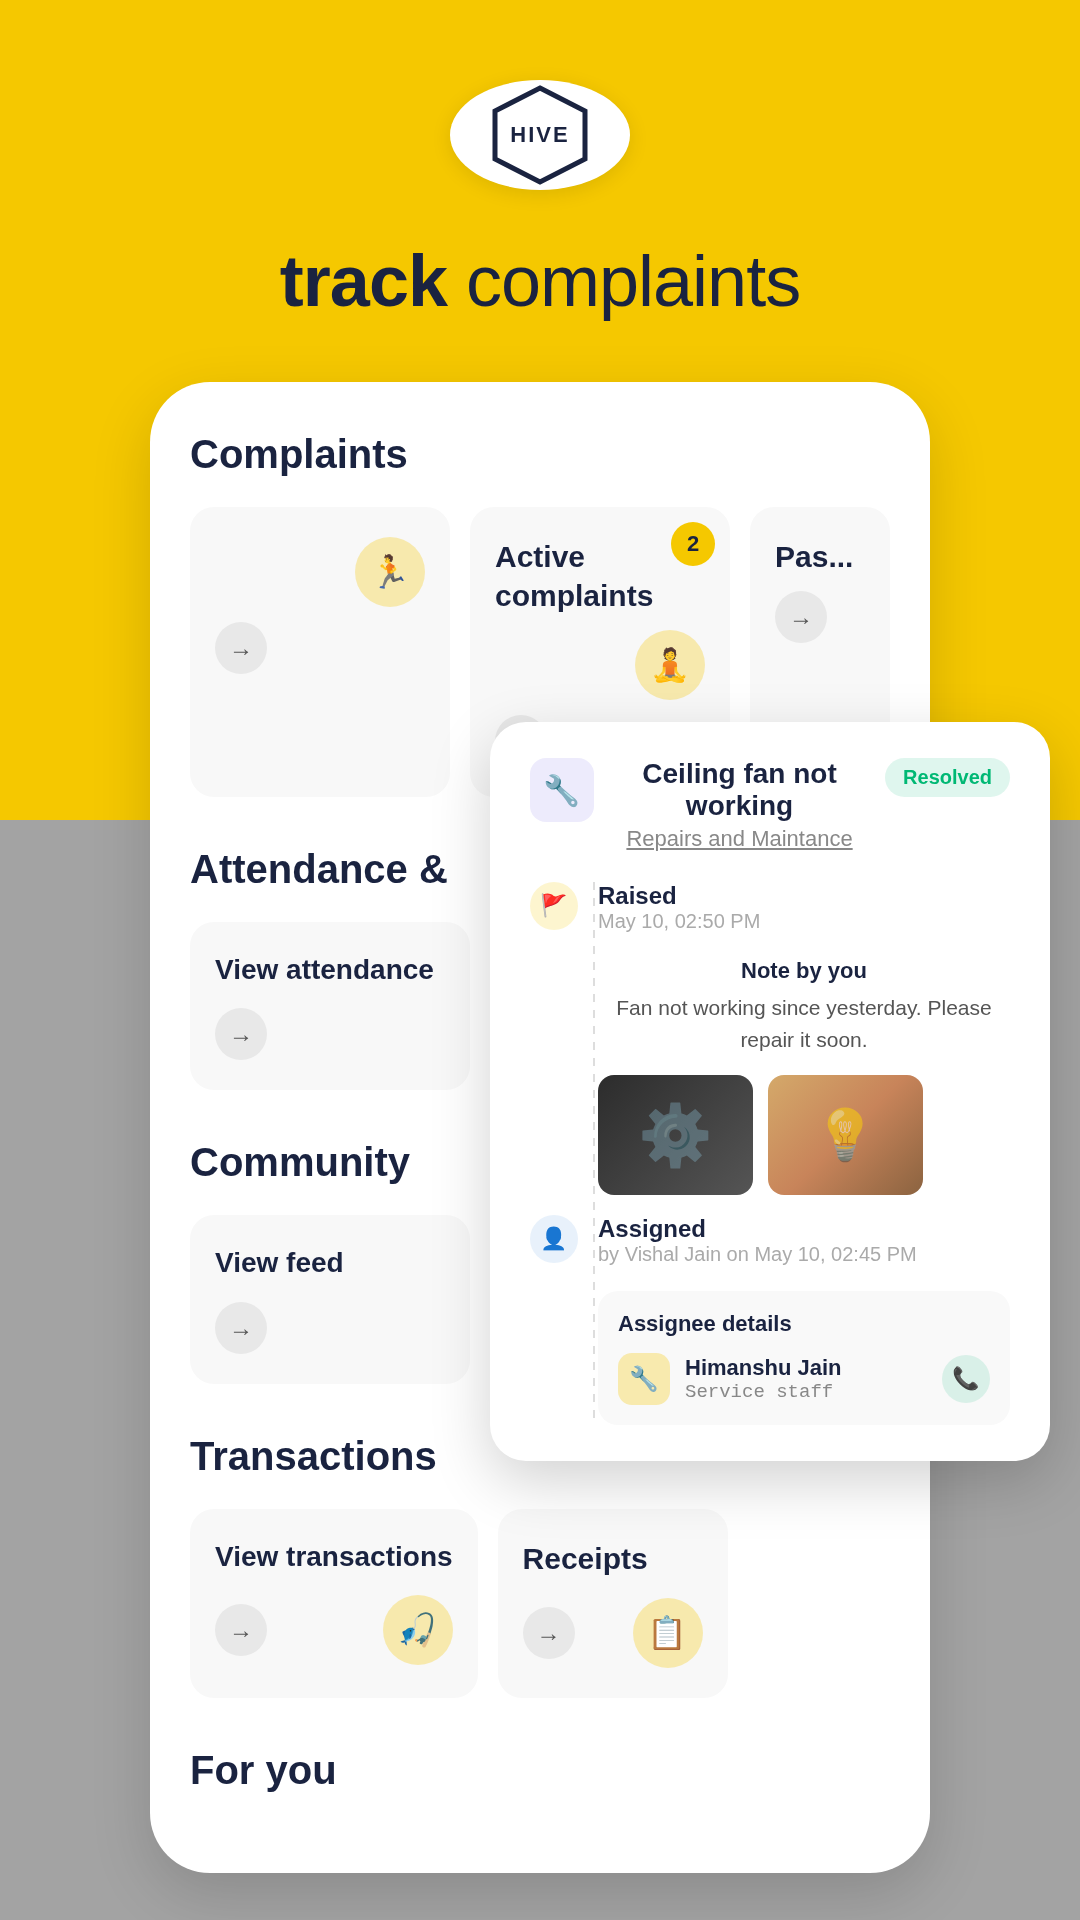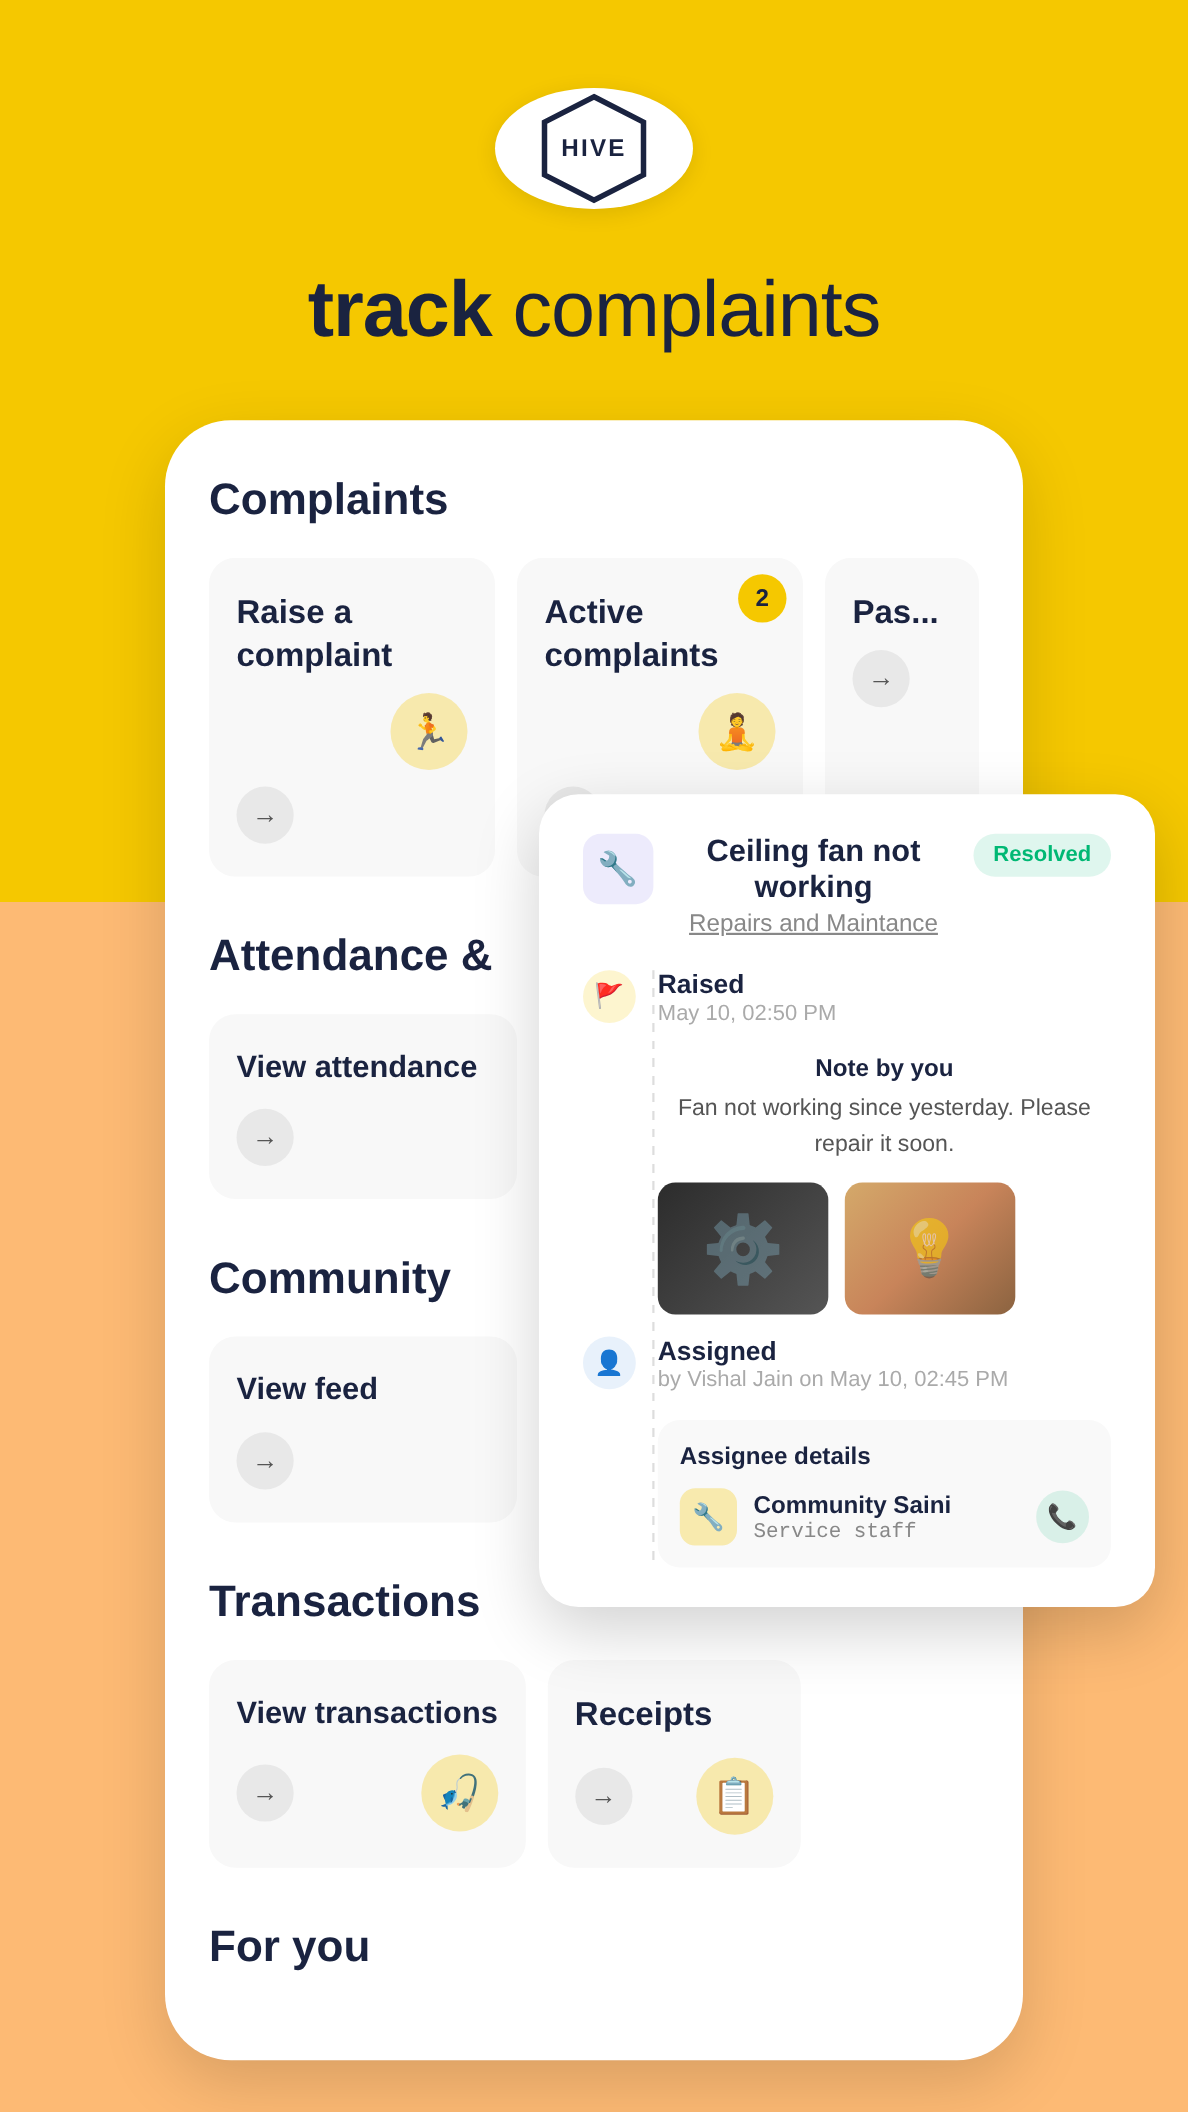--- a/index.html
+++ b/index.html
@@ -401,21 +401,21 @@
       background: #f8f8f8;
       border-radius: 24px;
       padding: 30px 25px;
       display: flex;
       flex-direction: column;
       gap: 20px;
       min-width: 230px;
     }
 
     .outer-wrapper {
-      background: #fdba74;
+      background: #a3a3a3;
       width: 1080px;
       min-height: 1920px;
       position: relative;
     }
 
     .timeline-connector {
       width: 2px;
       background: repeating-linear-gradient(
         to bottom,
         #ddd 0px,
@@ -449,21 +449,20 @@
 
     <div class="phone-container" style="position:relative; margin-top: 60px;">
 
       <div class="phone-main">
 
         <div class="complaints-section">
           <div class="section-title">Complaints</div>
           <div class="cards-row">
 
             <div class="complaint-card">
-              <div class="card-label">Raise a complaint</div>
               <div style="display:flex; justify-content:flex-end;">
                 <div class="card-icon-wrap">
                   <span class="icon-emoji">🏃</span>
                 </div>
               </div>
               <div class="arrow-circle">
                 <span class="arrow">→</span>
               </div>
             </div>
 
@@ -594,21 +593,21 @@
             </div>
           </div>
 
           <div class="assignee-section" style="margin-left: 68px; position:relative; z-index:1; margin-top: 10px;">
             <div class="assignee-title">Assignee details</div>
             <div class="assignee-row">
               <div class="assignee-avatar">
                 <span>🔧</span>
               </div>
               <div class="assignee-info">
-                <div class="assignee-name">Community Saini</div>
+                <div class="assignee-name">Himanshu Jain</div>
                 <div class="assignee-role">Service staff</div>
               </div>
               <div class="call-btn">
                 <span>📞</span>
               </div>
             </div>
           </div>
 
         </div>
 

